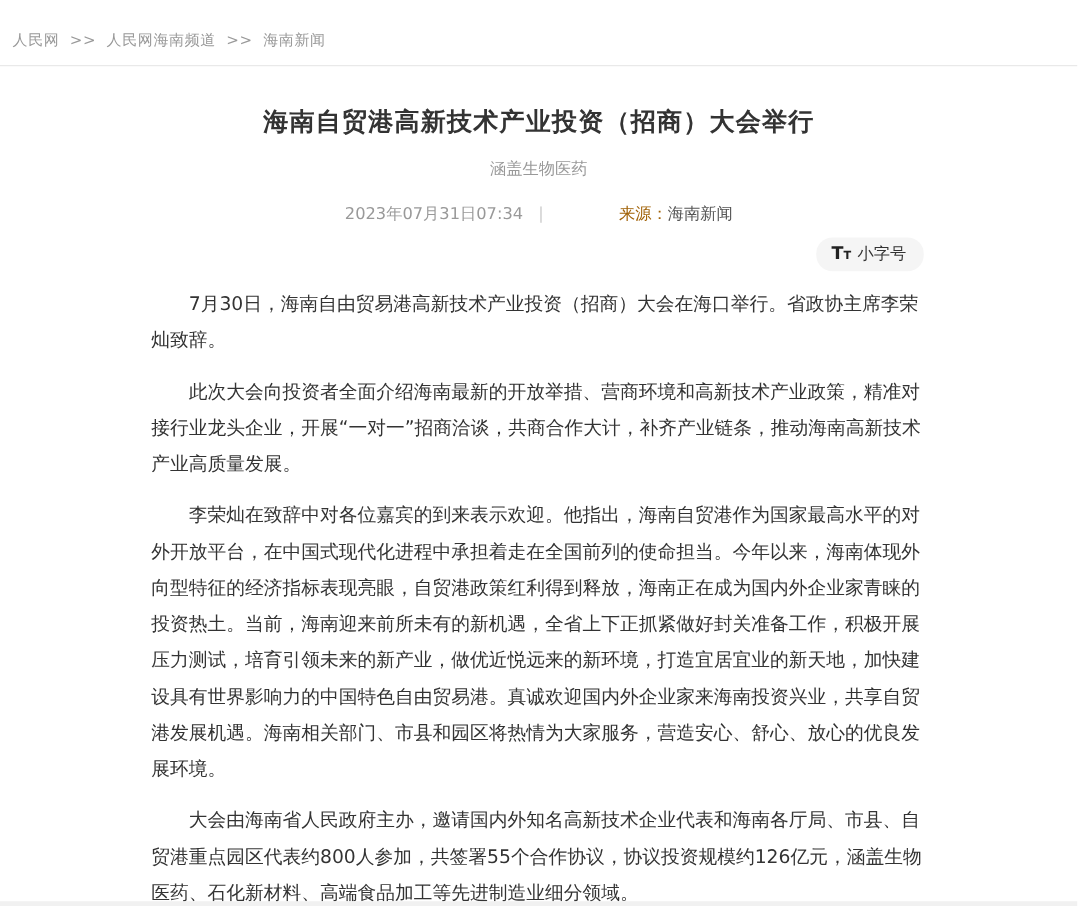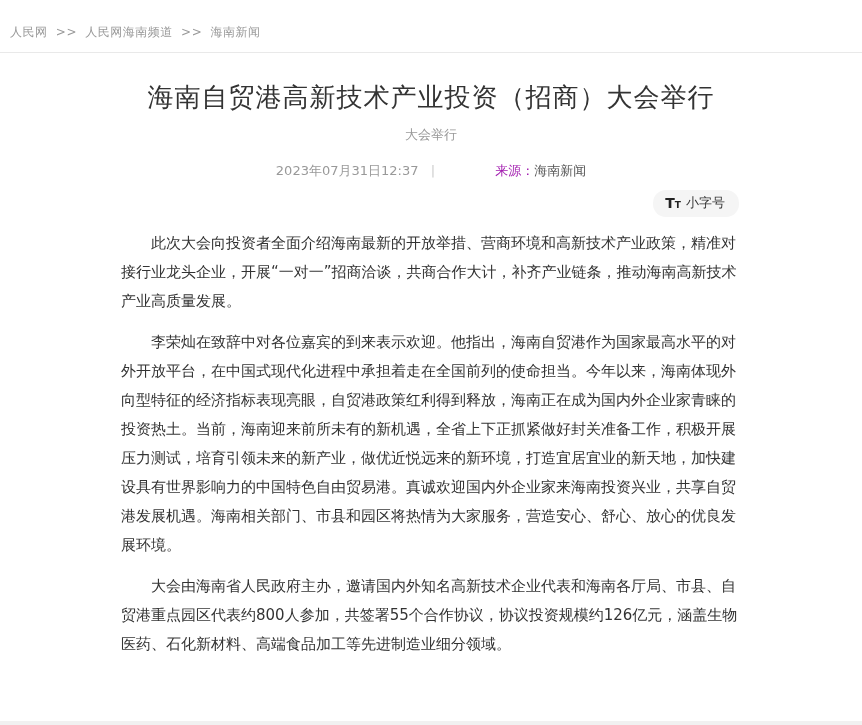--- a/index.html
+++ b/index.html
@@ -25,38 +25,38 @@
   .breadcrumb .sep { margin: 0 4px; color: #999; }
   .top-divider {
     border: none;
     border-top: 1px solid #e9e9e9;
     width: 100%;
   }
   
   .article-header { text-align: center; }
   .article-title {
     margin-top: 27px;
-    font-size: 26px;
-    font-weight: 400;
+    font-size: 20px;
+    font-weight: 700;
     color: #333333;
     letter-spacing: 1px;
     line-height: 34px;
   }
   .article-subtitle {
     margin-top: 12px;
     font-size: 13px;
     color: #999999;
   }
   .article-meta {
     margin-top: 18px;
     font-size: 13px;
     color: #999999;
   }
   .article-meta .meta-sep { margin: 0 8px; color: #cccccc; }
-  .article-meta .source-label { color: #a21caf; margin-left: 48px; }
+  .article-meta .source-label { color: #a16207; margin-left: 48px; }
   .article-meta .source-link { color: #555555; text-decoration: none; cursor: pointer; }
   
   .toolbar {
     width: 620px;
     margin: 10px auto 0 auto;
     display: flex;
     justify-content: flex-end;
     padding-right: 2px;
   }
   .font-size-btn {
@@ -99,35 +99,36 @@
   <span class="sep">&gt;&gt;</span>
   <a href="#">人民网海南频道</a>
   <span class="sep">&gt;&gt;</span>
   <a href="#">海南新闻</a>
 </div>
 
 <hr class="top-divider">
 
 <div class="article-header">
   <h1 class="article-title">海南自贸港高新技术产业投资（招商）大会举行</h1>
-  <div class="article-subtitle">大会举行</div>
+  <div class="article-subtitle">涵盖生物医药</div>
   <div class="article-meta">
-    <span>2023年07月31日12:37</span>
+    <span>2023年07月31日07:34</span>
     <span class="meta-sep">|</span>
     <span class="source-label">来源：</span><a href="#" class="source-link">海南新闻</a>
   </div>
 </div>
 
 <div class="toolbar">
   <button class="font-size-btn">
     <span class="tt-icon"><span>T</span><span class="tt-small">T</span></span>
     <span>小字号</span>
   </button>
 </div>
 
 <div class="article-body">
+  <p>7月30日，海南自由贸易港高新技术产业投资（招商）大会在海口举行。省政协主席李荣灿致辞。</p>
   <p>此次大会向投资者全面介绍海南最新的开放举措、营商环境和高新技术产业政策，精准对接行业龙头企业，开展“一对一”招商洽谈，共商合作大计，补齐产业链条，推动海南高新技术产业高质量发展。</p>
   <p>李荣灿在致辞中对各位嘉宾的到来表示欢迎。他指出，海南自贸港作为国家最高水平的对外开放平台，在中国式现代化进程中承担着走在全国前列的使命担当。今年以来，海南体现外向型特征的经济指标表现亮眼，自贸港政策红利得到释放，海南正在成为国内外企业家青睐的投资热土。当前，海南迎来前所未有的新机遇，全省上下正抓紧做好封关准备工作，积极开展压力测试，培育引领未来的新产业，做优近悦远来的新环境，打造宜居宜业的新天地，加快建设具有世界影响力的中国特色自由贸易港。真诚欢迎国内外企业家来海南投资兴业，共享自贸港发展机遇。海南相关部门、市县和园区将热情为大家服务，营造安心、舒心、放心的优良发展环境。</p>
   <p>大会由海南省人民政府主办，邀请国内外知名高新技术企业代表和海南各厅局、市县、自贸港重点园区代表约800人参加，共签署55个合作协议，协议投资规模约126亿元，涵盖生物医药、石化新材料、高端食品加工等先进制造业细分领域。</p>
 
 </div>
 
 <div class="bottom-strip"></div>
 
 </body></html>

